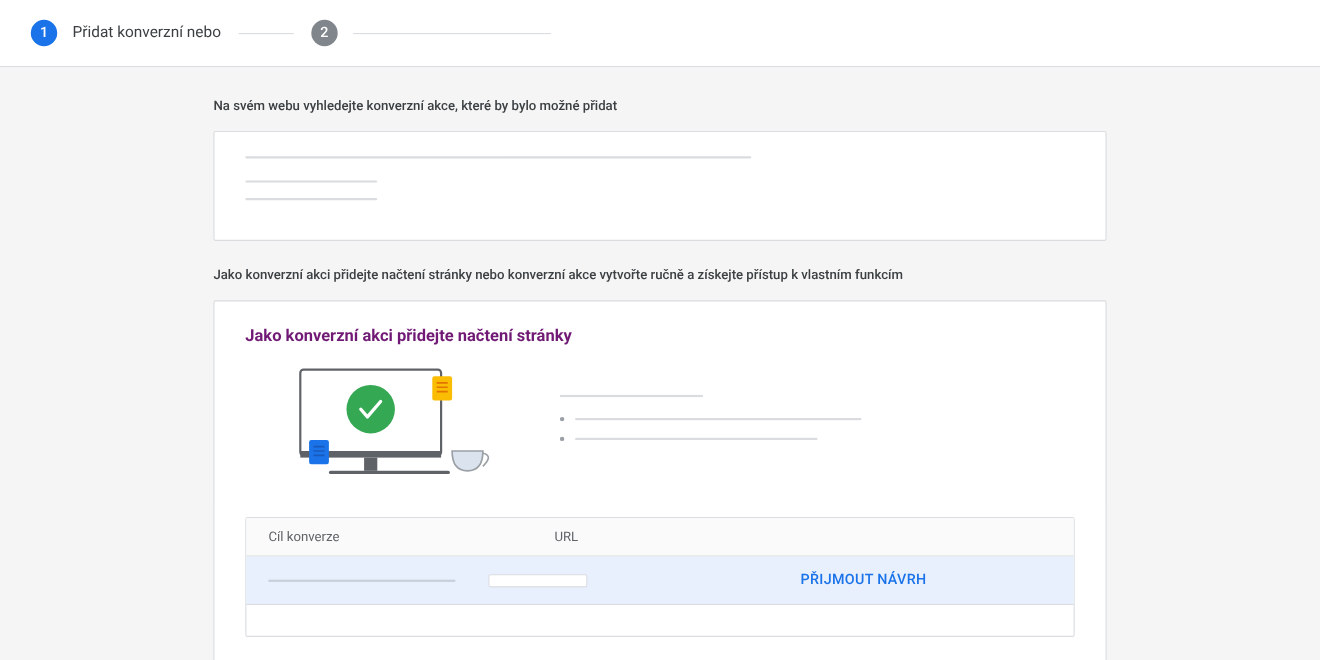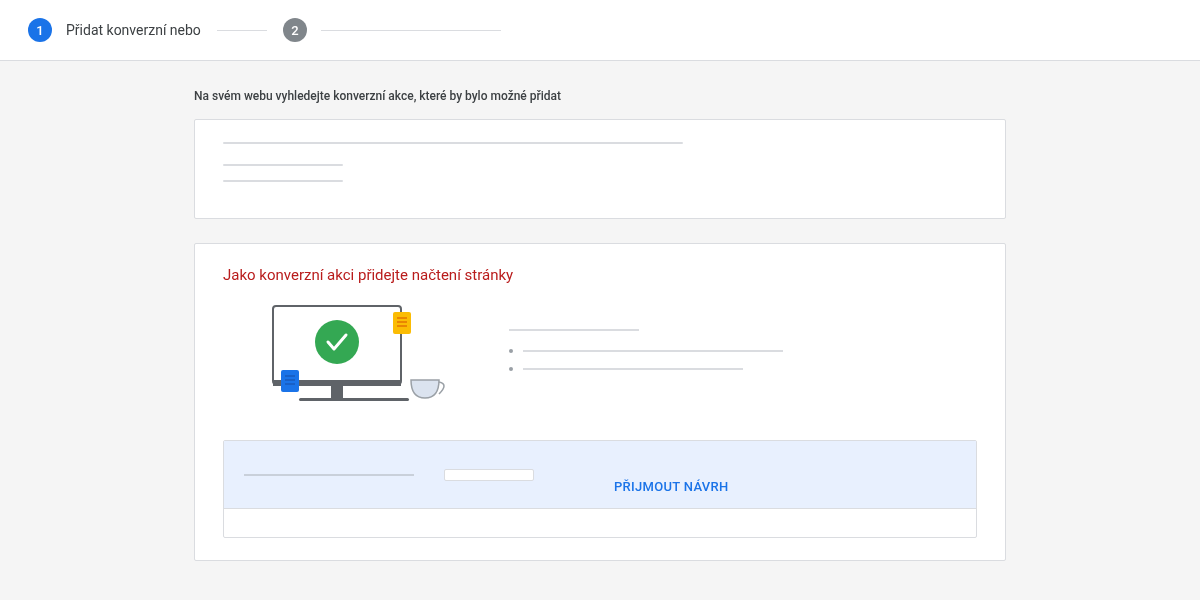--- a/index.html
+++ b/index.html
@@ -64,22 +64,23 @@
       background: #dadce0;
       margin-bottom: 14px;
       border-radius: 1px;
     }
     .skel-l1 { width: 460px; }
     .skel-l2 { width: 120px; margin-top: 20px; }
     .skel-l3 { width: 120px; }
 
     .subcard-title {
       font-size: 15px;
-      color: #b91c1c;
+      color: #701a75;
       padding: 22px 28px 8px 28px;
+      font-weight: bold;
     }
     .illustration-row {
       display: flex;
       gap: 56px;
       padding: 10px 48px 20px 48px;
       align-items: center;
     }
     .monitor-svg { width: 210px; height: 110px; flex-shrink: 0; }
     .bullets-skel { flex: 1; }
     .bullets-skel .t1 { width: 130px; height: 2px; background: #dadce0; margin-bottom: 18px; }
@@ -112,21 +113,21 @@
       font-size: 13px;
     }
     .conv-row:last-child { border-bottom: none; }
     .conv-row.highlight { background: #e8f0fe; }
     .goal-cell { display: flex; align-items: center; gap: 14px; width: 260px; }
     .goal-icon-svg { width: 20px; height: 20px; flex-shrink: 0; }
     .url-cell { width: 200px; }
     .url-skel { width: 170px; height: 2px; background: #9aa0a6; opacity: 0.4; }
     .match-cell { width: 170px; }
     .match-box { width: 90px; height: 12px; border: 1px solid #dadce0; background: #fff; border-radius: 2px; }
-    .action-cell { flex: 1; text-align: left; margin-top: 24px; }
+    .action-cell { flex: 1; text-align: center; }
     .accept-btn {
       color: #1a73e8;
       font-size: 13px;
       font-weight: 500;
       letter-spacing: 0.3px;
       cursor: pointer;
     }
   </style>
 </head>
 <body>
@@ -146,20 +147,21 @@
 <div class="container">
 
   <div class="section-title">Na svém webu vyhledejte konverzní akce, které by bylo možné přidat</div>
 
   <div class="card card-pad">
     <div class="skel-line skel-l1"></div>
     <div class="skel-line skel-l2"></div>
     <div class="skel-line skel-l3"></div>
   </div>
 
+  <div class="section-title">Jako konverzní akci přidejte načtení stránky nebo konverzní akce vytvořte ručně a získejte přístup k vlastním funkcím</div>
 
   <div class="card">
     <div class="subcard-title">Jako konverzní akci přidejte načtení stránky</div>
 
     <div class="illustration-row">
       <svg class="monitor-svg" viewBox="0 0 210 110">
 
         <rect x="30" y="4" width="128" height="78" rx="3" fill="none" stroke="#5f6368" stroke-width="2"></rect>
         <rect x="30" y="78" width="128" height="6" fill="#5f6368"></rect>
 
@@ -191,20 +193,26 @@
           </div>
         <div class="bl">
             <div class="dot"></div>
             <div class="bar" style="width:220px"></div>
           </div>
       </div>
     </div>
 
     <div class="card-pad" style="padding-top:0">
       <div class="conv-table">
+        <div class="conv-head">
+          <div class="col-goal">Cíl konverze</div>
+          <div class="col-url">URL</div>
+          <div class="col-match"></div>
+          <div class="col-action"></div>
+        </div>
 
         <div class="conv-row highlight">
           <div class="url-cell">
               <div class="url-skel"></div>
             </div>
           <div class="match-cell">
               <div class="match-box"></div>
             </div>
           <div class="action-cell">
             <span class="accept-btn">PŘIJMOUT NÁVRH</span>

